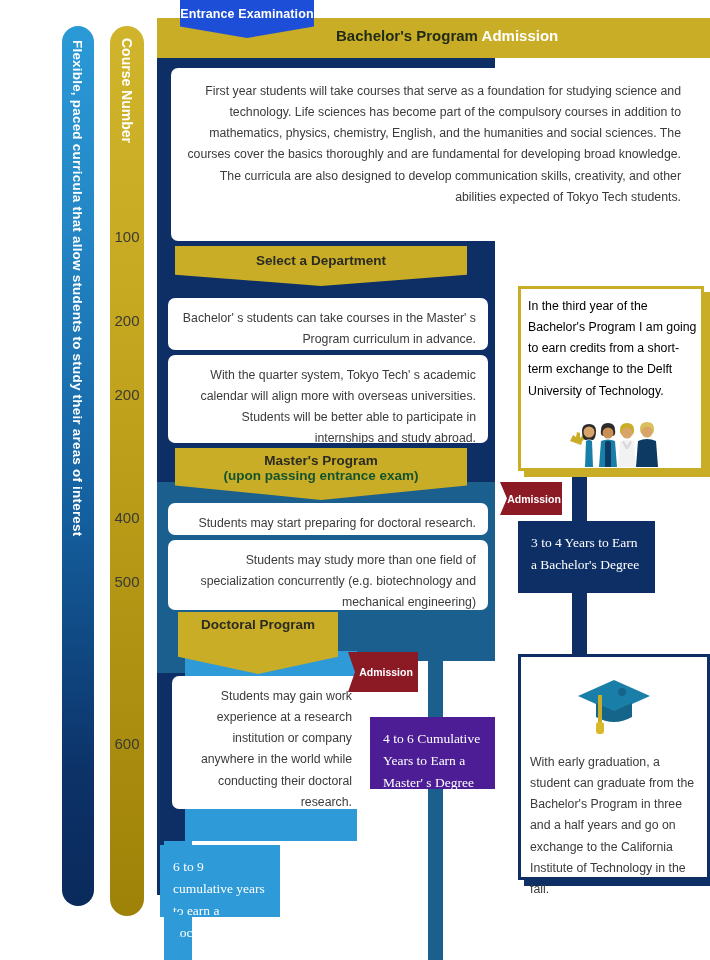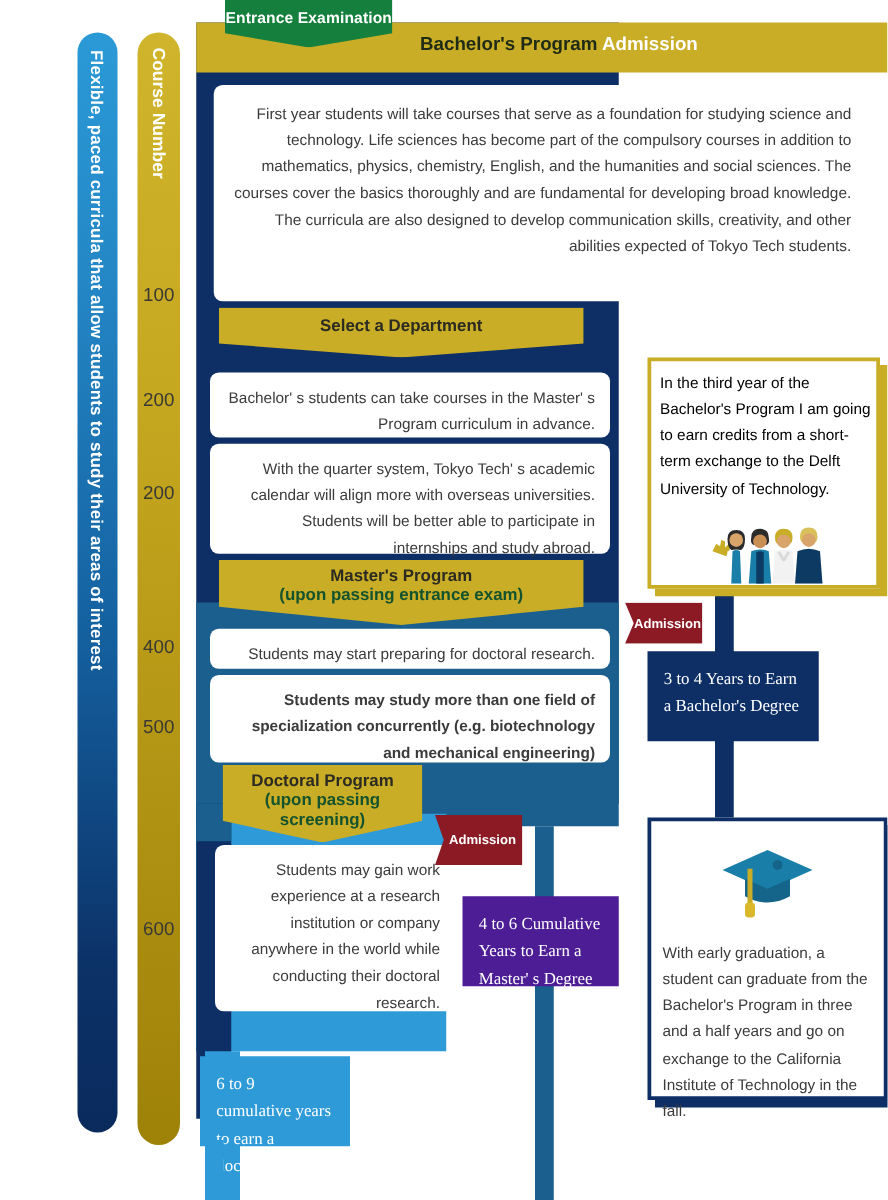--- a/index.html
+++ b/index.html
@@ -61,21 +61,21 @@
   #hdr-band{
     left:157px;top:18px;width:553px;height:40px;background:#c9ad26;
   }
   #hdr-title{
     left:336px;top:27px;font-size:15px;font-weight:700;color:#1f2b15;white-space:nowrap;
   }
   #hdr-title .em{color:#ffffff;}
 
   
   #entrance{
-    left:180px;top:0px;width:134px;height:38px;background:#15803d;
+    left:180px;top:0px;width:134px;height:38px;background:#1d4ed8;
     clip-path:polygon(0 0,100% 0,100% 70%,50% 100%,0 70%);
     display:flex;align-items:flex-start;justify-content:center;
   }
   #entrance span{
     color:#ffffff;font-size:12.5px;font-weight:700;padding-top:7px;letter-spacing:.1px;
   }
 
   
   .card{
     background:#ffffff;border-radius:7px;box-sizing:border-box;
@@ -152,25 +152,24 @@
 
 <div class="abs card" style="left:168px;top:298px;width:320px;height:52px;">Bachelor' s students can take courses in the Master' s Program curriculum in advance.</div>
 <div class="abs card" style="left:168px;top:355px;width:320px;height:88px;">With the quarter system, Tokyo Tech' s academic calendar will align more with overseas universities. Students will be better able to participate in internships and study abroad.</div>
 
 <div class="abs chev" style="left:175px;top:448px;width:292px;height:52px;">
   <span class="l1" style="font-size:13.5px;padding-top:5px;">Master's Program</span>
   <span class="l2" style="font-size:13.5px;">(upon passing entrance exam)</span>
 </div>
 
 <div class="abs card" style="left:168px;top:503px;width:320px;height:32px;">Students may start preparing for doctoral research.</div>
-<div class="abs card" style="left:168px;top:540px;width:320px;height:70px;font-weight:bold;">Students may study more than one field of specialization concurrently (e.g. biotechnology and mechanical engineering)</div>
+<div class="abs card" style="left:168px;top:540px;width:320px;height:70px;">Students may study more than one field of specialization concurrently (e.g. biotechnology and mechanical engineering)</div>
 
 <div class="abs chev" style="left:178px;top:612px;width:160px;height:62px;">
   <span class="l1" style="font-size:13.5px;padding-top:5px;">Doctoral Program</span>
-  <span class="l2" style="font-size:13.5px;line-height:1.18;">(upon passing screening)</span>
 </div>
 
 <div class="abs card" style="left:172px;top:676px;width:192px;height:133px;">Students may gain work experience at a research institution or company anywhere in the world while conducting their doctoral research.</div>
 
 <div class="abs flag" style="left:500px;top:482px;width:62px;height:33px;">
   <span>Admission</span>
 </div>
 <div class="abs flag" style="left:348px;top:652px;width:70px;height:40px;">
   <span>Admission</span>
 </div>

